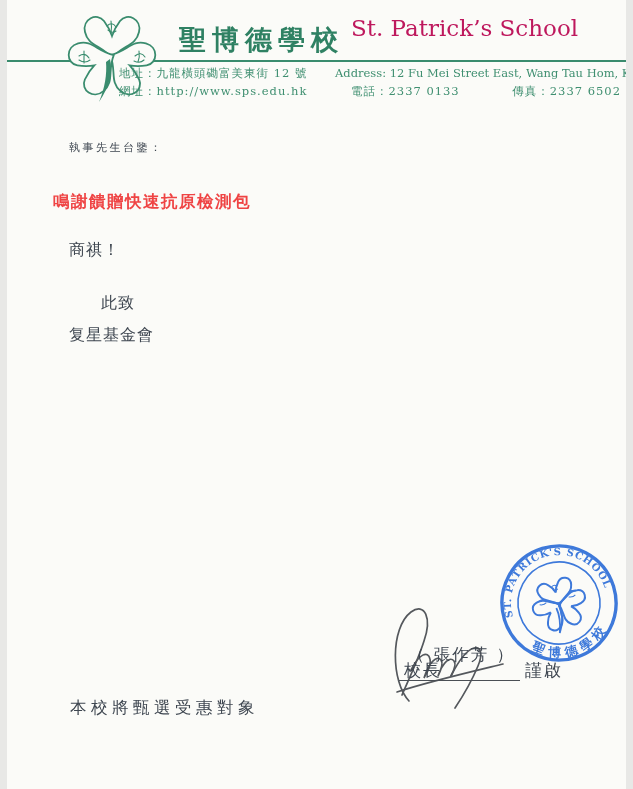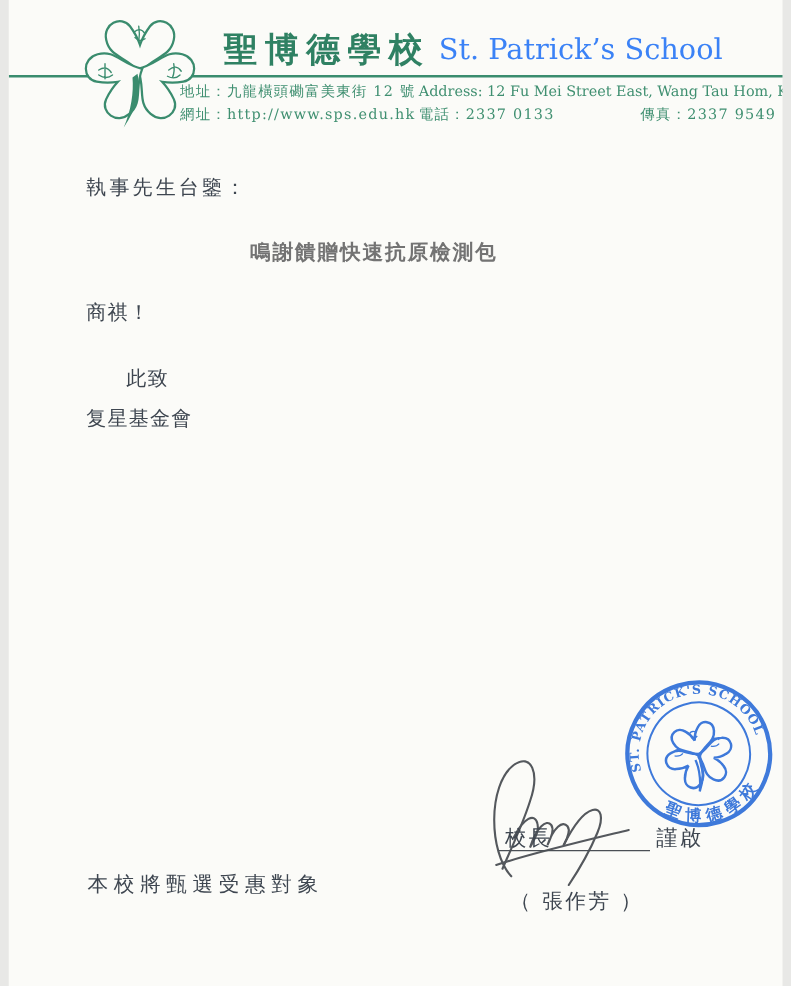--- a/index.html
+++ b/index.html
@@ -6,40 +6,40 @@
   .page{
     position:relative; width:619px; height:789px; margin:0 auto;
     background:#fbfbf8; overflow:hidden;
     font-family:"DejaVu Serif","Liberation Serif",serif;
     color:#3e4650;
   }
   
   .header-rule{position:absolute; left:0; top:60px; width:633px; height:2px; background:#3a8c6e;}
   .logo{position:absolute; left:42px; top:4px;}
   .zh-name{position:absolute; left:172px; top:22px; font-size:27px; font-weight:bold; letter-spacing:6px; color:#2f8163; white-space:nowrap;}
-  .en-name{position:absolute; left:344px; top:27px; font-size:23px; color:#3b82f6; white-space:nowrap;}
-  .info-left{position:absolute; left:112px; top:64px; font-size:11.5px; line-height:18px; color:#3f8f70; letter-spacing:1px; white-space:nowrap;margin-left:25px;}
+  .en-name{position:absolute; left:344px; top:15px; font-size:23px; color:#be185d; white-space:nowrap;}
+  .info-left{position:absolute; left:112px; top:64px; font-size:11.5px; line-height:18px; color:#3f8f70; letter-spacing:1px; white-space:nowrap;}
   .info-right{position:absolute; left:328px; top:64px; width:286px; font-size:11.5px; line-height:18px; color:#3f8f70; white-space:nowrap;}
-  .phones{display:flex; justify-content:space-between; letter-spacing:1px;}
+  .phones{display:flex; justify-content:space-between; letter-spacing:1px;margin-left:16px;}
   
-  .salutation{position:absolute; left:62px; top:140px; font-size:16px; letter-spacing:2.5px;}
-  .letter-title{position:absolute; left:30px; top:191px; width:524px; text-align:center; font-size:16.5px; font-weight:bold; letter-spacing:1.5px; color:#737373;}
+  .salutation{position:absolute; left:62px; top:140px; font-size:11px; letter-spacing:2.5px;}
+  .letter-title{position:absolute; left:46px; top:191px; width:524px; font-size:16.5px; font-weight:bold; letter-spacing:1.5px; color:#ef4444;}
   .body-flow{position:absolute; left:62px; top:234px; width:512px; font-size:16px; line-height:32px; letter-spacing:1px; text-align:justify; color:#3e4650;}
   .body-flow p{margin:0; padding:0;}
   .para{text-indent:2em;}
   .closing{text-indent:0;}
   .sendto{text-indent:2em; margin-top:21px !important;}
   .recipient{text-indent:0;}
   
   .stamp{position:absolute; left:487px; top:538px; transform:rotate(-17deg); opacity:.92;}
   .signature-svg{position:absolute; left:368px; top:598px;}
   .sign-role{position:absolute; left:352px; top:659px; font-size:17px; letter-spacing:2px;margin-left:45px;}
   .sig-line{position:absolute; left:392px; top:680px; width:121px; border-top:1.5px solid #4a4f55;}
   .sign-suffix{position:absolute; left:518px; top:659px; font-size:17px; letter-spacing:2px;}
-  .sign-name{position:absolute; left:401px; top:710px; font-size:16.5px; letter-spacing:2px;}
+  .sign-name{position:absolute; left:401px; top:644px; font-size:16.5px; letter-spacing:2px;}
   .letter-date{position:absolute; left:63px; top:697px; font-size:16.5px; letter-spacing:4.5px;}
 </style>
 </head>
 <body>
 
 <div class="page">
 
   <div class="header-rule"></div>
 
   <svg class="logo" width="126" height="106" viewBox="0 0 126 106">
@@ -64,21 +64,21 @@
 
   <div class="info-left">
     <div><span>地址：</span><span>九龍橫頭磡富美東街 12 號</span></div>
     <div><span>網址：</span><span>http://www.sps.edu.hk</span></div>
   </div>
 
   <div class="info-right">
     <div>Address: 12 Fu Mei Street East, Wang Tau Hom, Kowloon</div>
     <div class="phones">
       <span><span>電話：</span><span>2337 0133</span></span>
-      <span><span>傳真：</span><span>2337 9549</span></span>
+      <span><span>傳真：</span><span>2337 6502</span></span>
     </div>
   </div>
 
   <div class="salutation">執事先生台鑒：</div>
 
   <div class="letter-title">鳴謝饋贈快速抗原檢測包</div>
 
   <div class="body-flow">
     <p class="closing">商祺！</p>
     <p class="sendto">此致</p>

